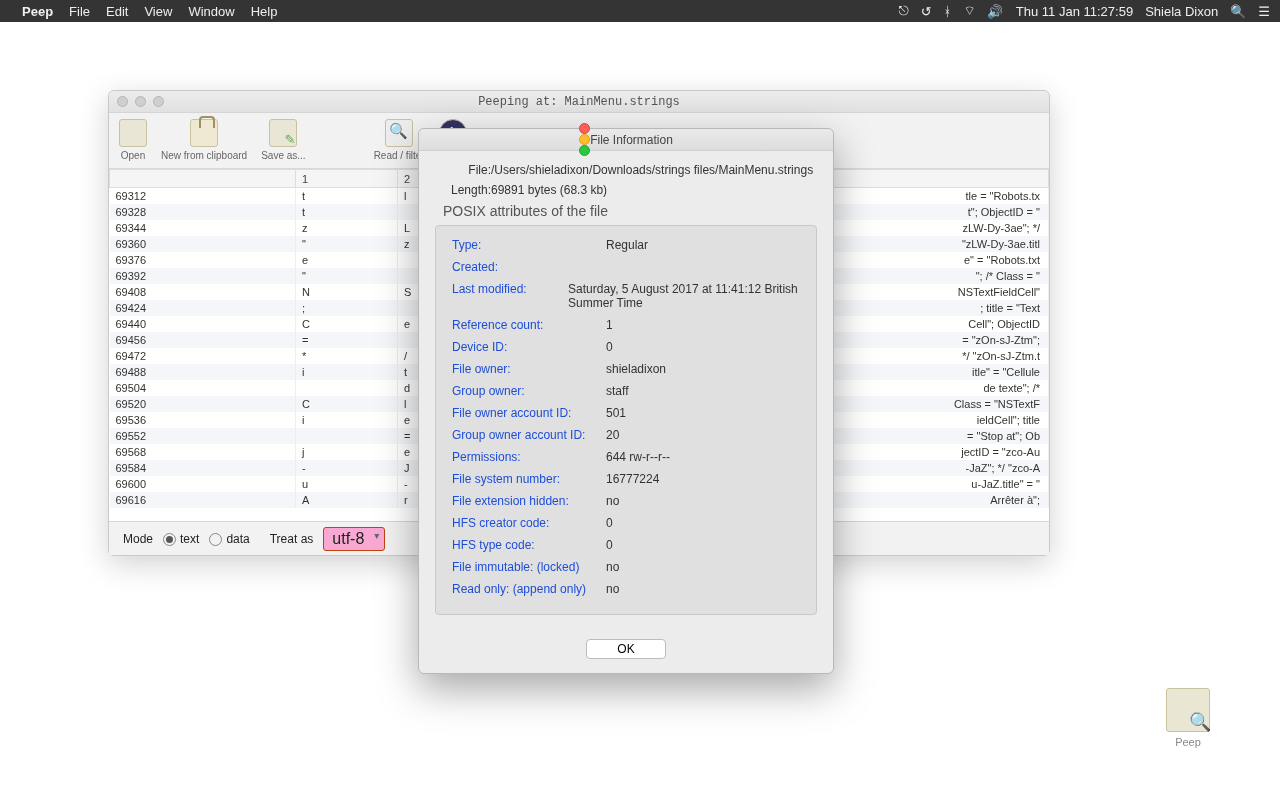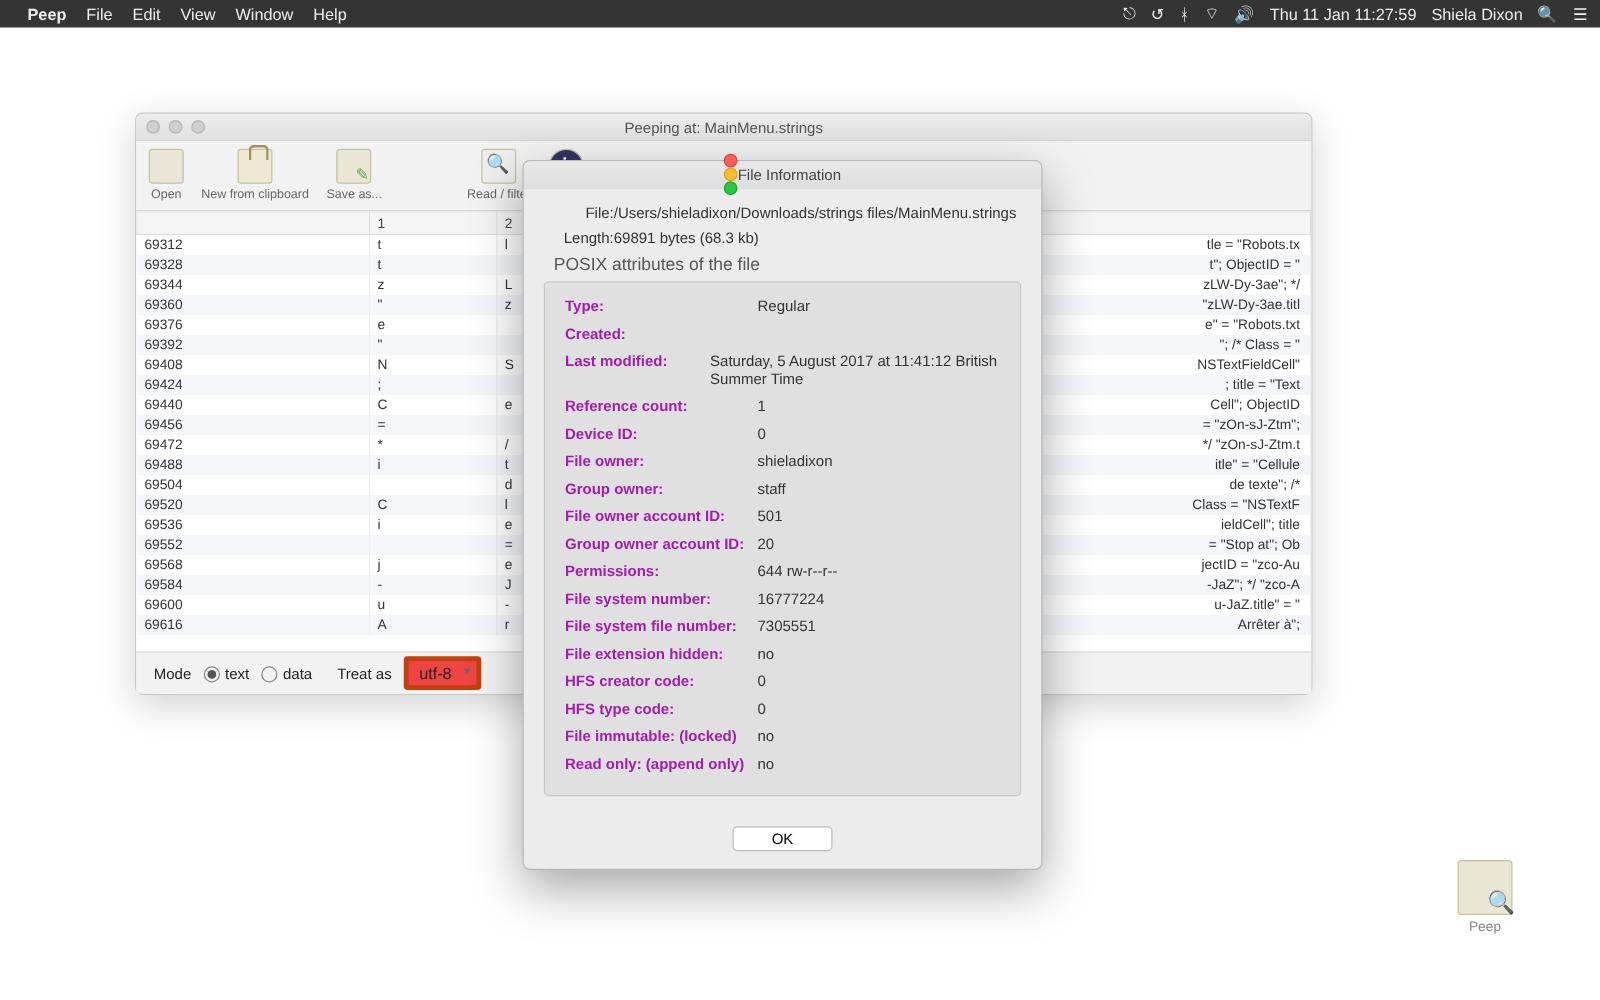--- a/index.html
+++ b/index.html
@@ -12,21 +12,21 @@
 .menubar .mitem.bold { font-weight:600; }
 .menubar .spacer { flex:1; }
 .menubar .ricon { margin-left:12px; font-size:13px; }
 .menubar .rtext { margin-left:12px;text-align:right; }
 
 
 .win { position:absolute; left:108px; top:90px; width:942px; background:#f2f2f2; border:1px solid #c9c9c9; border-radius:6px; box-shadow:0 8px 30px rgba(0,0,0,0.18); }
 .win .titlebar { height:22px; display:flex; align-items:center; justify-content:center; position:relative; background:linear-gradient(#ececec,#e1e1e1); border-bottom:1px solid #d4d4d4; border-radius:6px 6px 0 0; }
 .win .lights { position:absolute; left:8px; top:5px; display:flex; gap:7px; }
 .light { width:11px; height:11px; border-radius:50%; background:#cfcfcf; border:1px solid #b6b6b6; }
-.win .wtitle { font-size:12px; color:#555; }
+.win .wtitle { font-size:12px; color:#555;font-family:Liberation Mono, monospace; }
 .toolbar { height:56px; display:flex; align-items:flex-start; padding:6px 10px 0; gap:14px; background:#f2f2f2; border-bottom:1px solid #d8d8d8; }
 .tbtn { display:flex; flex-direction:column; align-items:center; width:auto; font-size:10px; color:#666; cursor:default; }
 .tbtn .ticon { width:28px; height:28px; background:#e9e6d6; border:1px solid #c8c2a0; border-radius:3px; margin-bottom:3px; position:relative; }
 .tbtn .ticon.clip { background:#efe9d4; }
 .tbtn .ticon.clip::after { content:""; position:absolute; top:-4px; left:8px; width:12px; height:10px; border:2px solid #a09060; border-bottom:none; border-radius:4px 4px 0 0; }
 .tbtn .ticon.save::after { content:"✎"; position:absolute; right:1px; bottom:-1px; font-size:13px; color:#6a5; }
 .tbtn .ticon.mag { background:#eee; }
 .tbtn .ticon.mag::after { content:"🔍"; position:absolute; left:3px; top:2px; font-size:15px; }
 .tbtn .ticon.info { background:#336; border-radius:50%; color:#fff; }
 .tbtn .ticon.info::after { content:"i"; position:absolute; left:9px; top:4px; font-size:15px; font-style:italic; font-weight:bold; font-family:Georgia,serif; }
@@ -41,37 +41,37 @@
 .tbl th:first-child, .tbl td:first-child { width:84px; }
 .tbl th.c, .tbl td.c { width:46px; }
 .tbl td.rt { text-align:right; padding-right:8px; width:110px; border-left:1px solid #eee; }
 .tbl th.rt { width:110px; }
 
 
 .botbar { height:34px; background:#f2f2f2; border-top:1px solid #d6d6d6; display:flex; align-items:center; padding:0 14px; gap:10px; font-size:12px; }
 .radio { display:flex; align-items:flex-end; gap:4px; }
 .radio .dot { width:13px; height:13px; border:1px solid #888; border-radius:50%; display:flex; align-items:center; justify-content:center; }
 .radio .dot.on::after { content:""; width:7px; height:7px; background:#555; border-radius:50%; }
-.select { background:#ef4444; border:4px solid #c2410c; border-radius:3px; padding:2px 20px 2px 8px; position:relative; font-size:13px; }
+.select { background:#f9a8d4; border:1px solid #c2410c; border-radius:3px; padding:2px 20px 2px 8px; position:relative; font-size:16px; }
 .select::after { content:"▾"; position:absolute; right:5px; top:2px; font-size:10px; color:#666; }
 
 
 .dlg { position:absolute; left:418px; top:128px; width:416px; background:#ececec; border:1px solid #b8b8b8; border-radius:6px; box-shadow:0 15px 40px rgba(0,0,0,0.35); }
 .dlg .titlebar { height:22px; display:flex; align-items:center; justify-content:center; position:relative; background:linear-gradient(#e9e9e9,#dedede); border-bottom:1px solid #cfcfcf; border-radius:6px 6px 0 0; }
 .dlg .lights .light.r { background:#ff5f57; border-color:#e24238; }
 .dlg .lights .light.y { background:#ffbd2e; border-color:#e1a116; }
 .dlg .lights .light.g { background:#28c940; border-color:#17ab2e; }
 .dlg .dtitle { font-size:12px; color:#444; }
 .dlg .body { padding:12px 16px 14px; font-size:12px; color:#333; }
 .dlg .row { display:flex; margin-bottom:6px;text-align:right; }
 .dlg .row .lab { width:56px; color:#333; }
 .dlg .section { font-size:14px; color:#555; margin:4px 0 6px 8px; }
 .dlg .box { background:#e0e0e0; border:1px solid #c8c8c8; border-radius:4px; padding:12px 16px 10px; }
 .dlg .box .prow { display:flex; margin-bottom:8px; }
-.dlg .box .prow .plab { width:154px; color:#a21caf;font-weight:bold; }
+.dlg .box .prow .plab { width:154px; color:#1d4ed8; }
 .dlg .footer { display:flex; justify-content:center; padding:10px 14px 14px; }
 .okbtn { background:#fff; border:1px solid #bcbcbc; border-radius:4px; padding:2px 30px; font-size:12px; cursor:default; }
 
 
 .deskicon { position:absolute; right:62px; bottom:52px; width:60px; text-align:center; font-size:11px; color:#888; }
 .deskicon .di { width:44px; height:44px; margin:0 auto 4px; background:#e9e6d4; border:1px solid #c9c2a0; border-radius:3px; position:relative; }
 .deskicon .di::after { content:"🔍"; position:absolute; right:-3px; bottom:-2px; font-size:18px; }
 </style>
 </head>
 <body>
@@ -397,24 +397,20 @@
         </div>
         <div class="prow">
           <span class="plab">Permissions:</span>
           <span>644  rw-r--r--</span>
         </div>
         <div class="prow">
           <span class="plab">File system number:</span>
           <span>16777224</span>
         </div>
         <div class="prow">
-          <span class="plab">File system file number:</span>
-          <span>7305551</span>
-        </div>
-        <div class="prow">
           <span class="plab">File extension hidden:</span>
           <span>no</span>
         </div>
         <div class="prow">
           <span class="plab">HFS creator code:</span>
           <span>0</span>
         </div>
         <div class="prow">
           <span class="plab">HFS type code:</span>
           <span>0</span>

